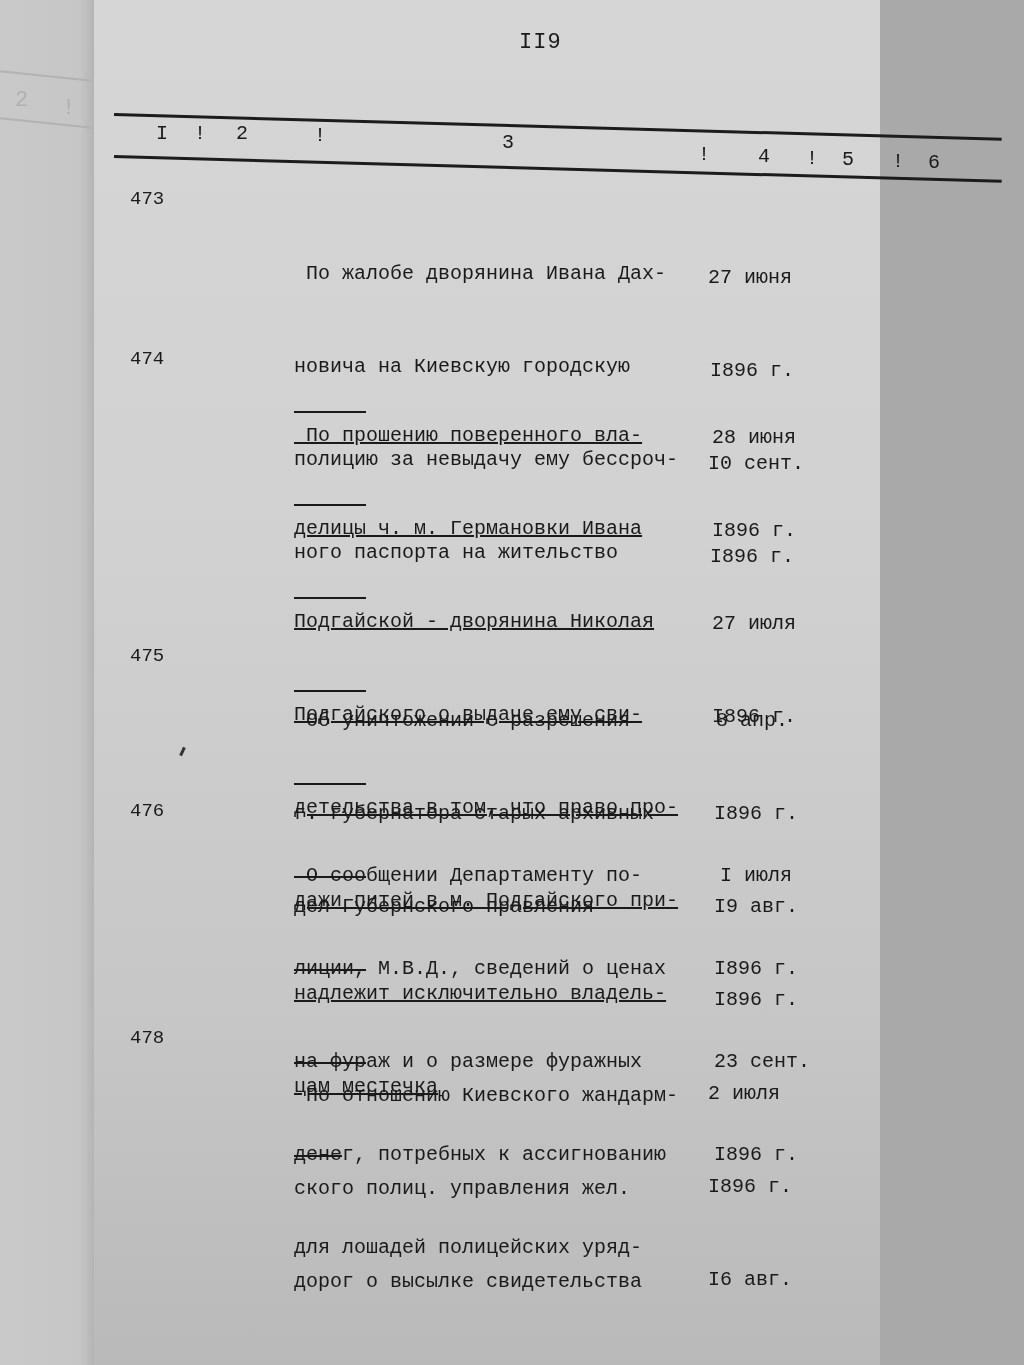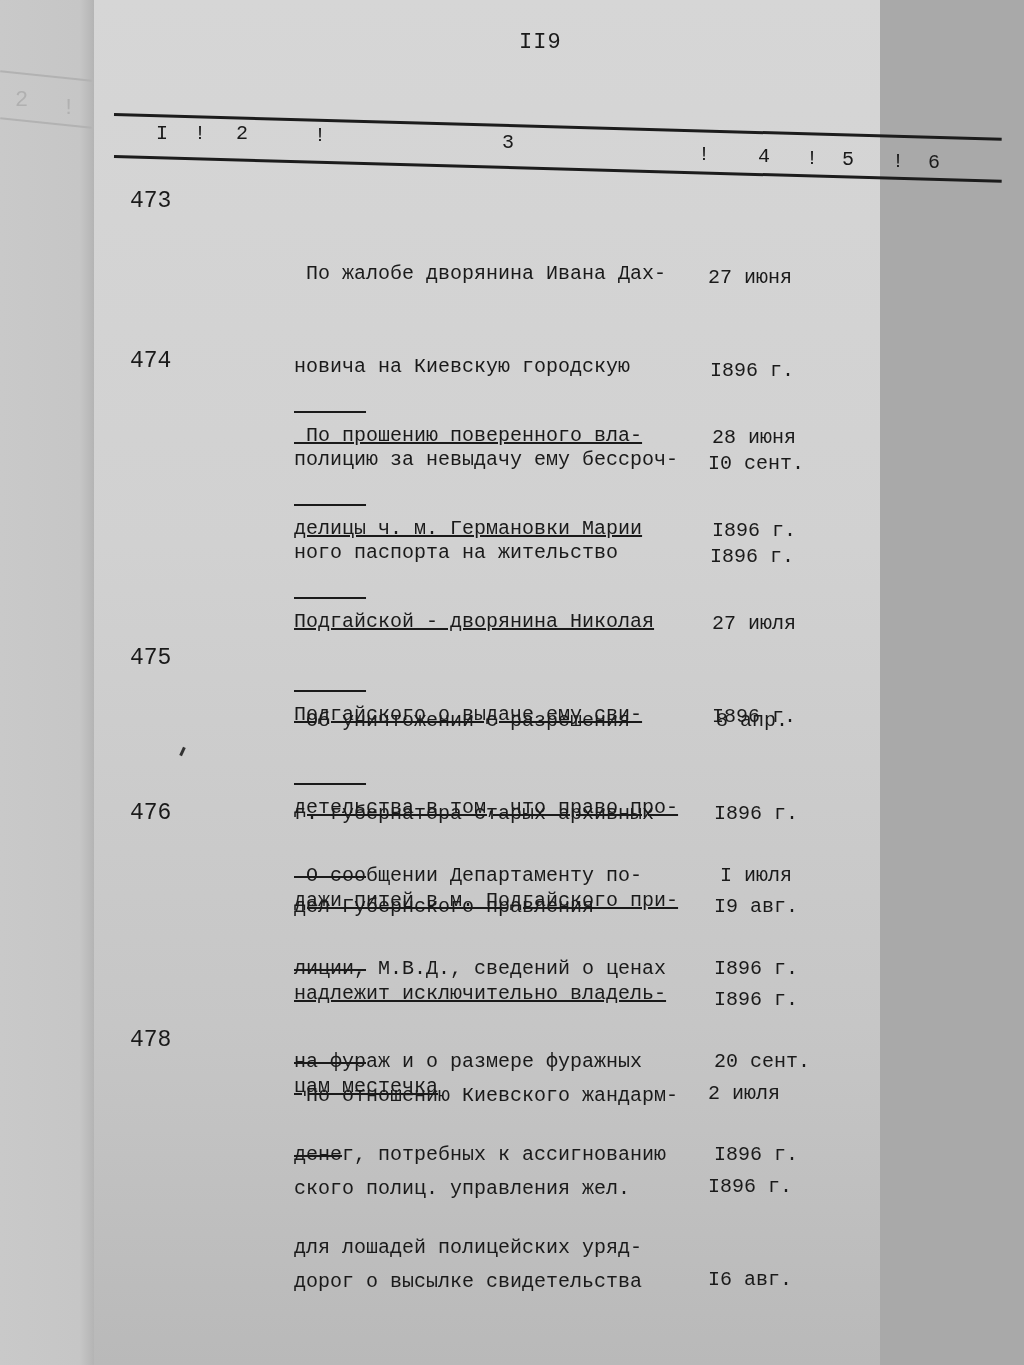--- a/index.html
+++ b/index.html
@@ -54,21 +54,21 @@
     }
     .rule-top { left: 20px; top: 113px; width: 888px; transform: rotate(1.6deg); }
     .rule-bottom { left: 20px; top: 155px; width: 888px; transform: rotate(1.6deg); }
     .col-head {
       position: absolute;
       font-size: 20px;
     }
     .entry-num {
       position: absolute;
       left: 36px;
-      font-size: 23px;
+      font-size: 19px;
     }
     .entry-text {
       position: absolute;
       left: 200px;
       font-size: 20px;
       line-height: 31px;
       white-space: pre;
     }
     .entry-dates {
       position: absolute;
@@ -131,21 +131,21 @@
       <span class="line" style="padding-left:2px;">I896 г.</span>
       <span class="line">I0 сент.</span>
       <span class="line" style="padding-left:2px;">I896 г.</span>
     </div>
   </div>
 
   <div>
     <span class="entry-num" style="top:348px;">474</span>
     <div class="entry-text" style="top:358px;text-decoration:underline;">
       <span class="line"> По прошению поверенного вла-</span>
-      <span class="line">делицы ч. м. Германовки Марии</span>
+      <span class="line">делицы ч. м. Германовки Ивана</span>
       <span class="line">Подгайской - дворянина Николая</span>
       <span class="line">Подгайского о выдаче ему сви-</span>
       <span class="line">детельства в том, что право про-</span>
       <span class="line">дажи питей в м. Подгайского при-</span>
       <span class="line">надлежит исключительно владель-</span>
       <span class="line">цам местечка</span>
     </div>
     <div class="entry-dates" style="top:360px;left:618px;">
       <span class="line">28 июня</span>
       <span class="line">I896 г.</span>
@@ -175,21 +175,21 @@
     <div class="entry-text" style="top:798px;">
       <span class="line"> О сообщении Департаменту по-</span>
       <span class="line">лиции, М.В.Д., сведений о ценах</span>
       <span class="line">на фураж и о размере фуражных</span>
       <span class="line">денег, потребных к ассигнованию</span>
       <span class="line">для лошадей полицейских уряд-</span>
     </div>
     <div class="entry-dates" style="top:798px;left:620px;">
       <span class="line" style="padding-left:6px;">I июля</span>
       <span class="line">I896 г.</span>
-      <span class="line">20 сент.</span>
+      <span class="line">23 сент.</span>
       <span class="line">I896 г.</span>
     </div>
   </div>
 
   <div>
     <span class="entry-num" style="top:1027px;">478</span>
     <div class="entry-text" style="top:1018px;">
       <span class="line"> По отношению Киевского жандарм-</span>
       <span class="line">ского полиц. управления жел.</span>
       <span class="line">дорог о высылке свидетельства</span>

